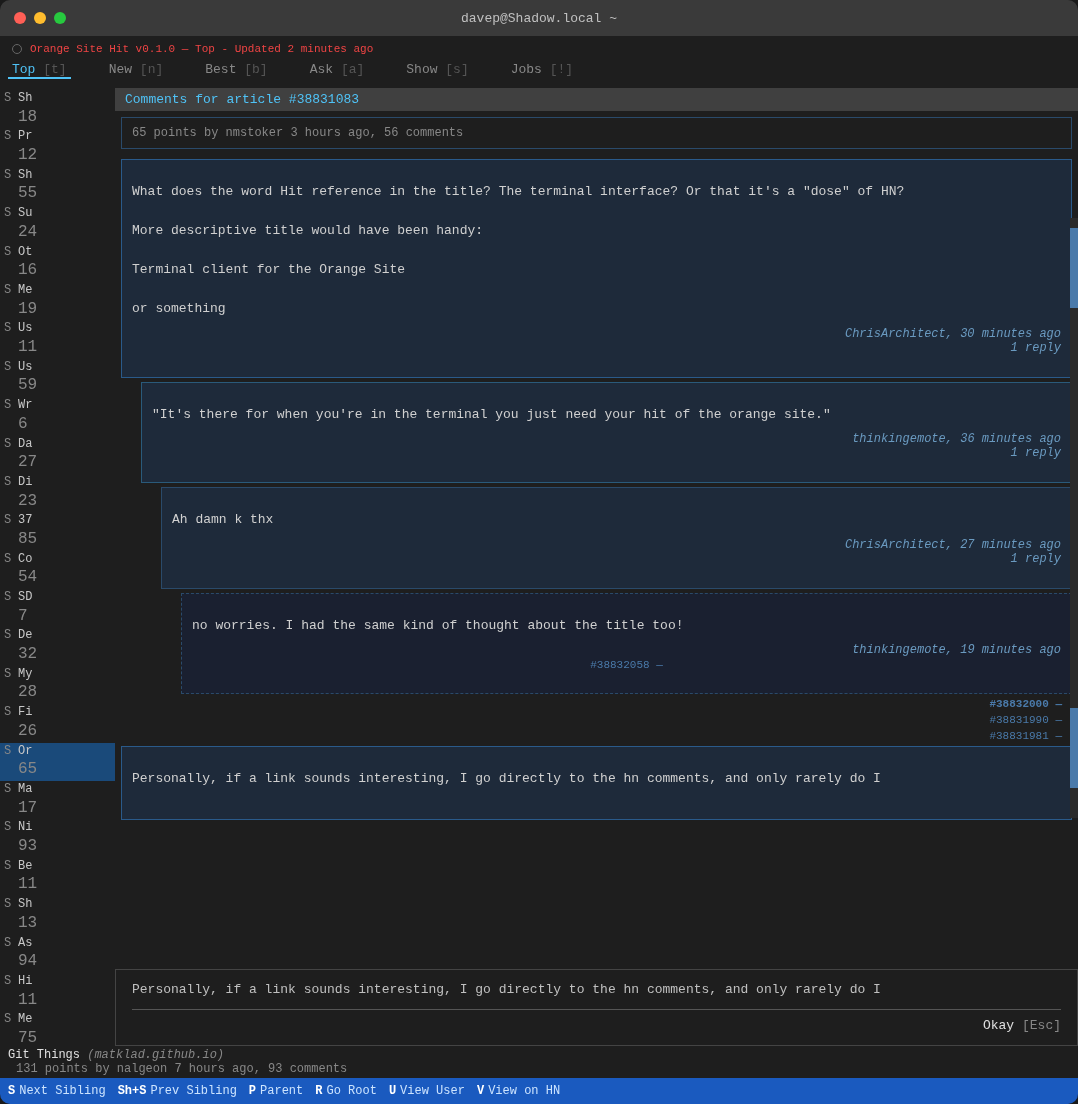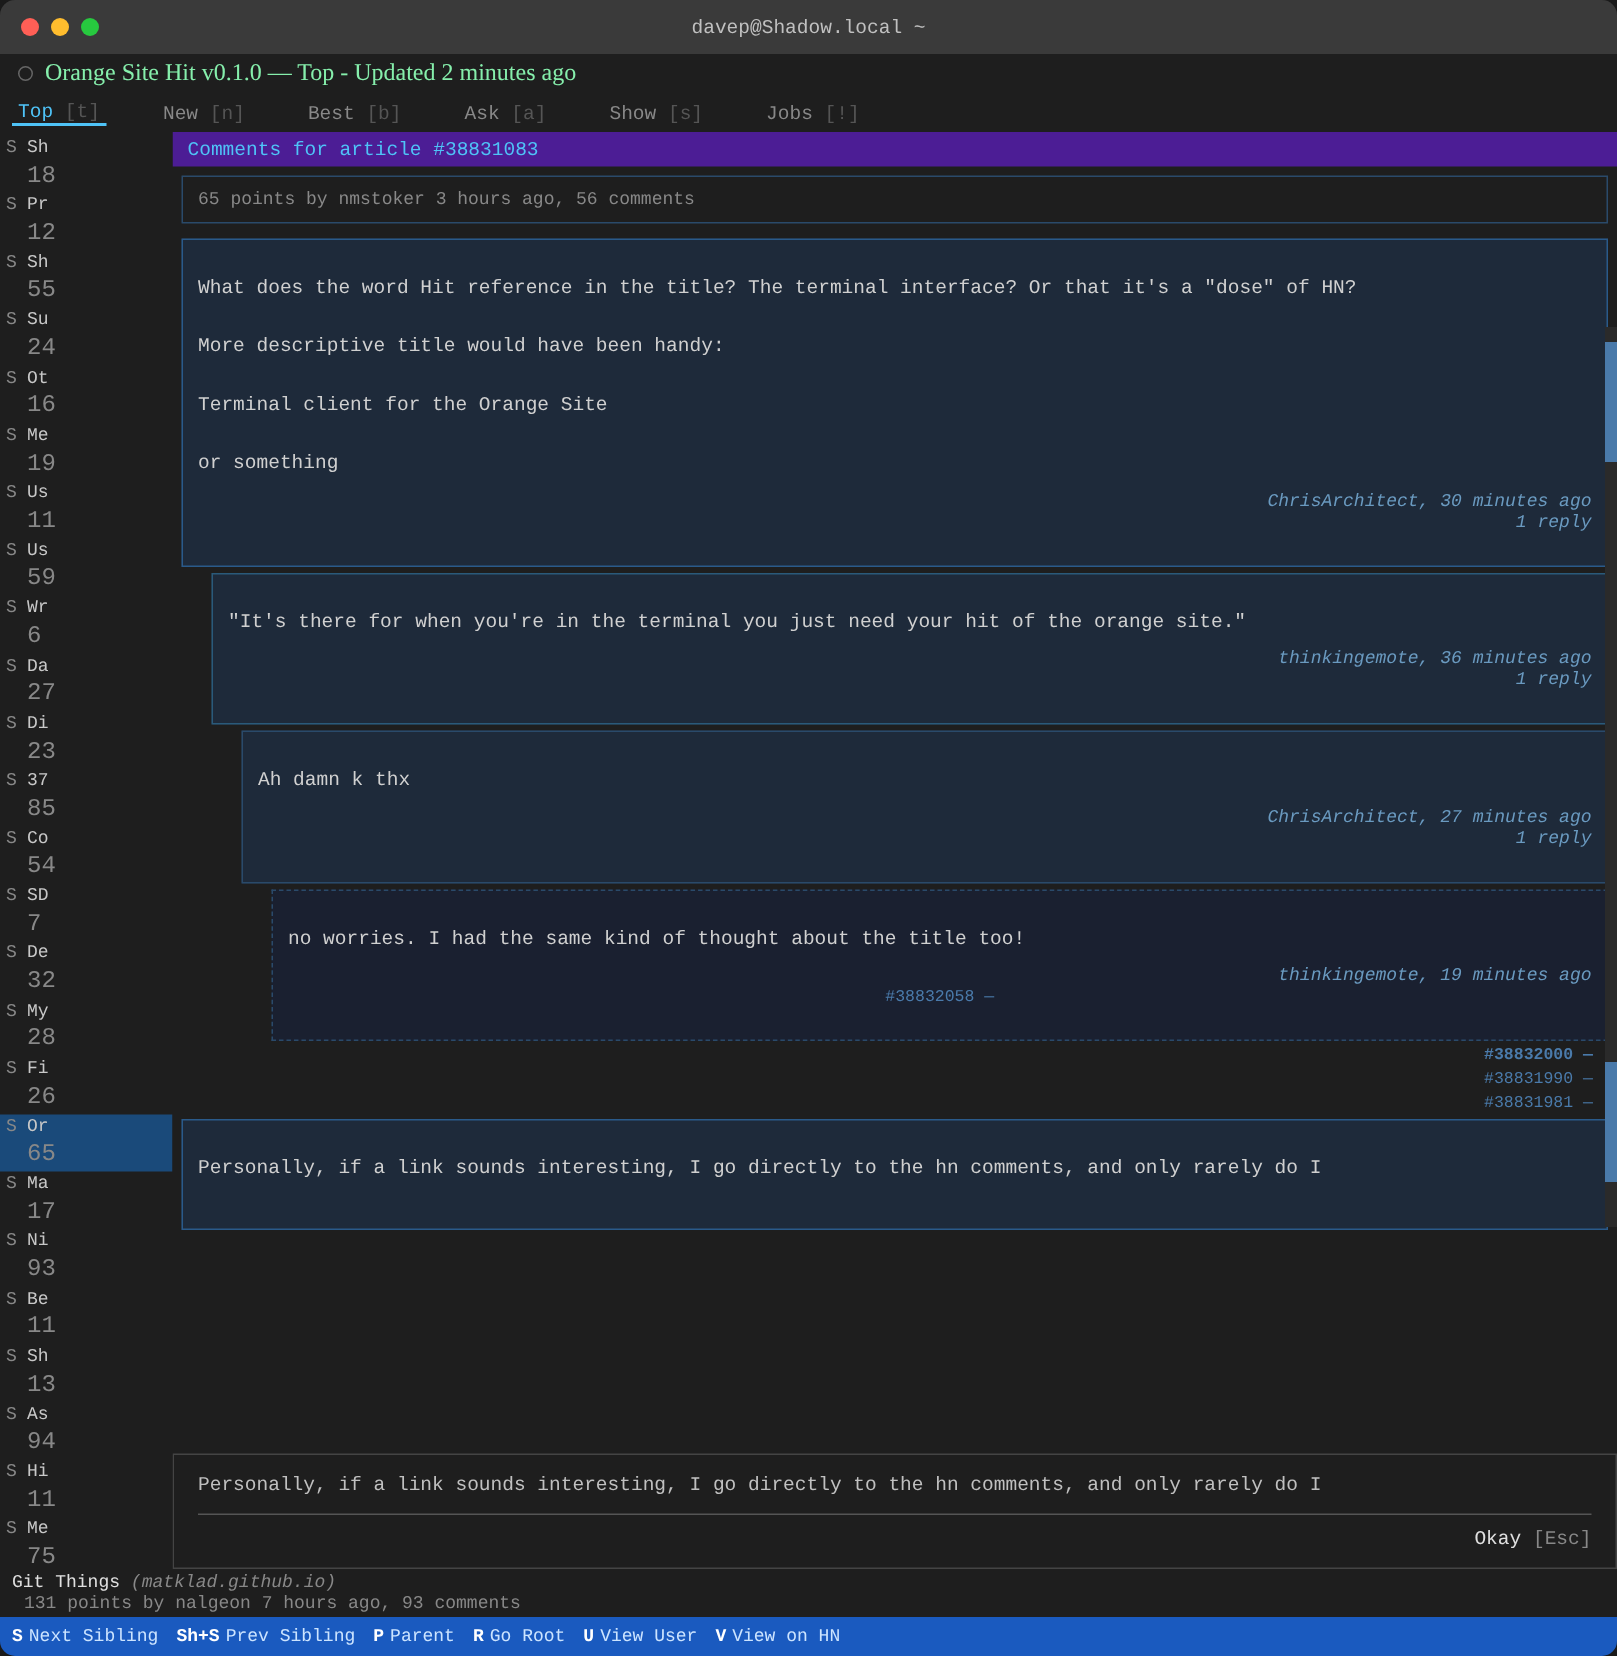--- a/index.html
+++ b/index.html
@@ -74,30 +74,29 @@
     }
 
     .status-circle {
       width: 10px;
       height: 10px;
       border-radius: 50%;
       border: 1px solid #666;
     }
 
     .status-text {
-      color: #86efac;
-      font-size: 16px;
-      font-family: Liberation Serif, serif;
+      color: #ef4444;
+      font-size: 11px;
     }
 
     .nav-bar {
       background: #1e1e1e;
       height: 26px;
       display: flex;
-      align-items: center;
+      align-items: flex-start;
       padding: 0 8px;
       gap: 15px;
       flex-shrink: 0;
     }
 
     .nav-item {
       color: #888;
       font-size: 13px;
       padding: 0 4px;
       cursor: pointer;
@@ -158,21 +157,21 @@
 
     .content-area {
       flex: 1;
       display: flex;
       flex-direction: column;
       overflow: hidden;
       position: relative;
     }
 
     .comments-header {
-      background: #4c1d95;
+      background: #404040;
       color: #4fc3f7;
       padding: 4px 10px;
       font-size: 13px;
       flex-shrink: 0;
     }
 
     .article-box {
       background: #1e1e1e;
       border: 1px solid #2a4a6a;
       margin: 6px;

